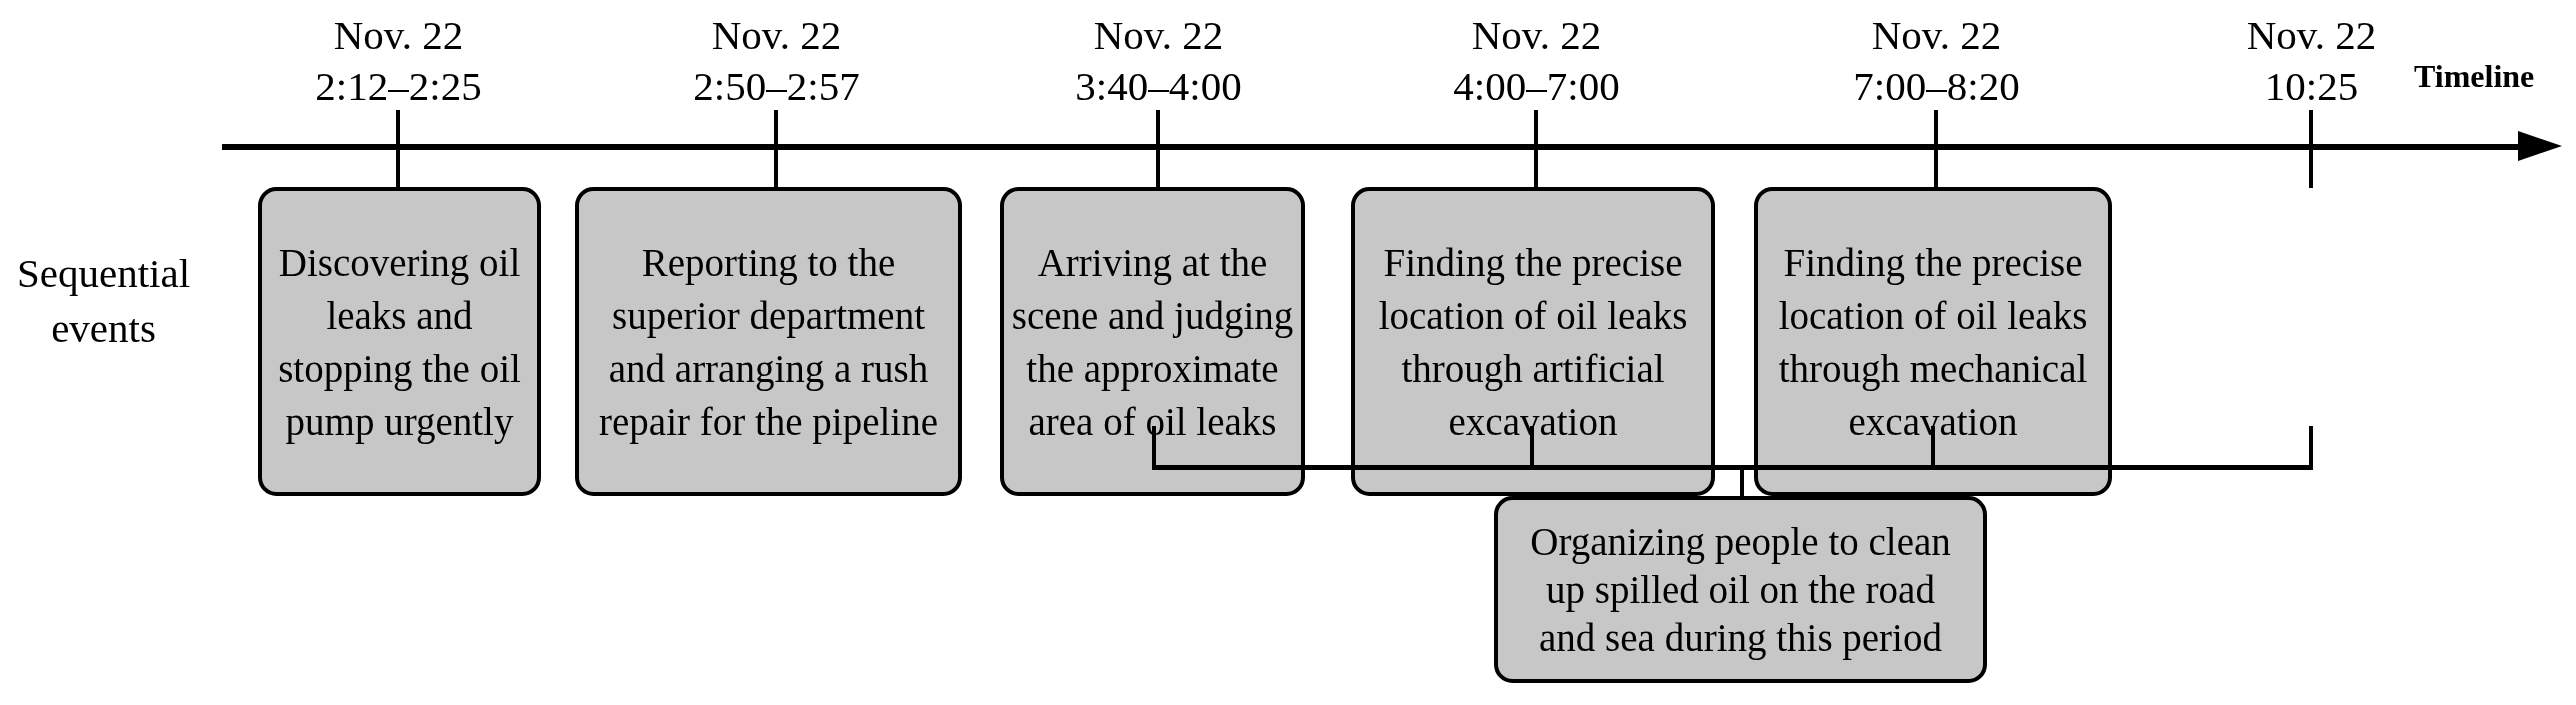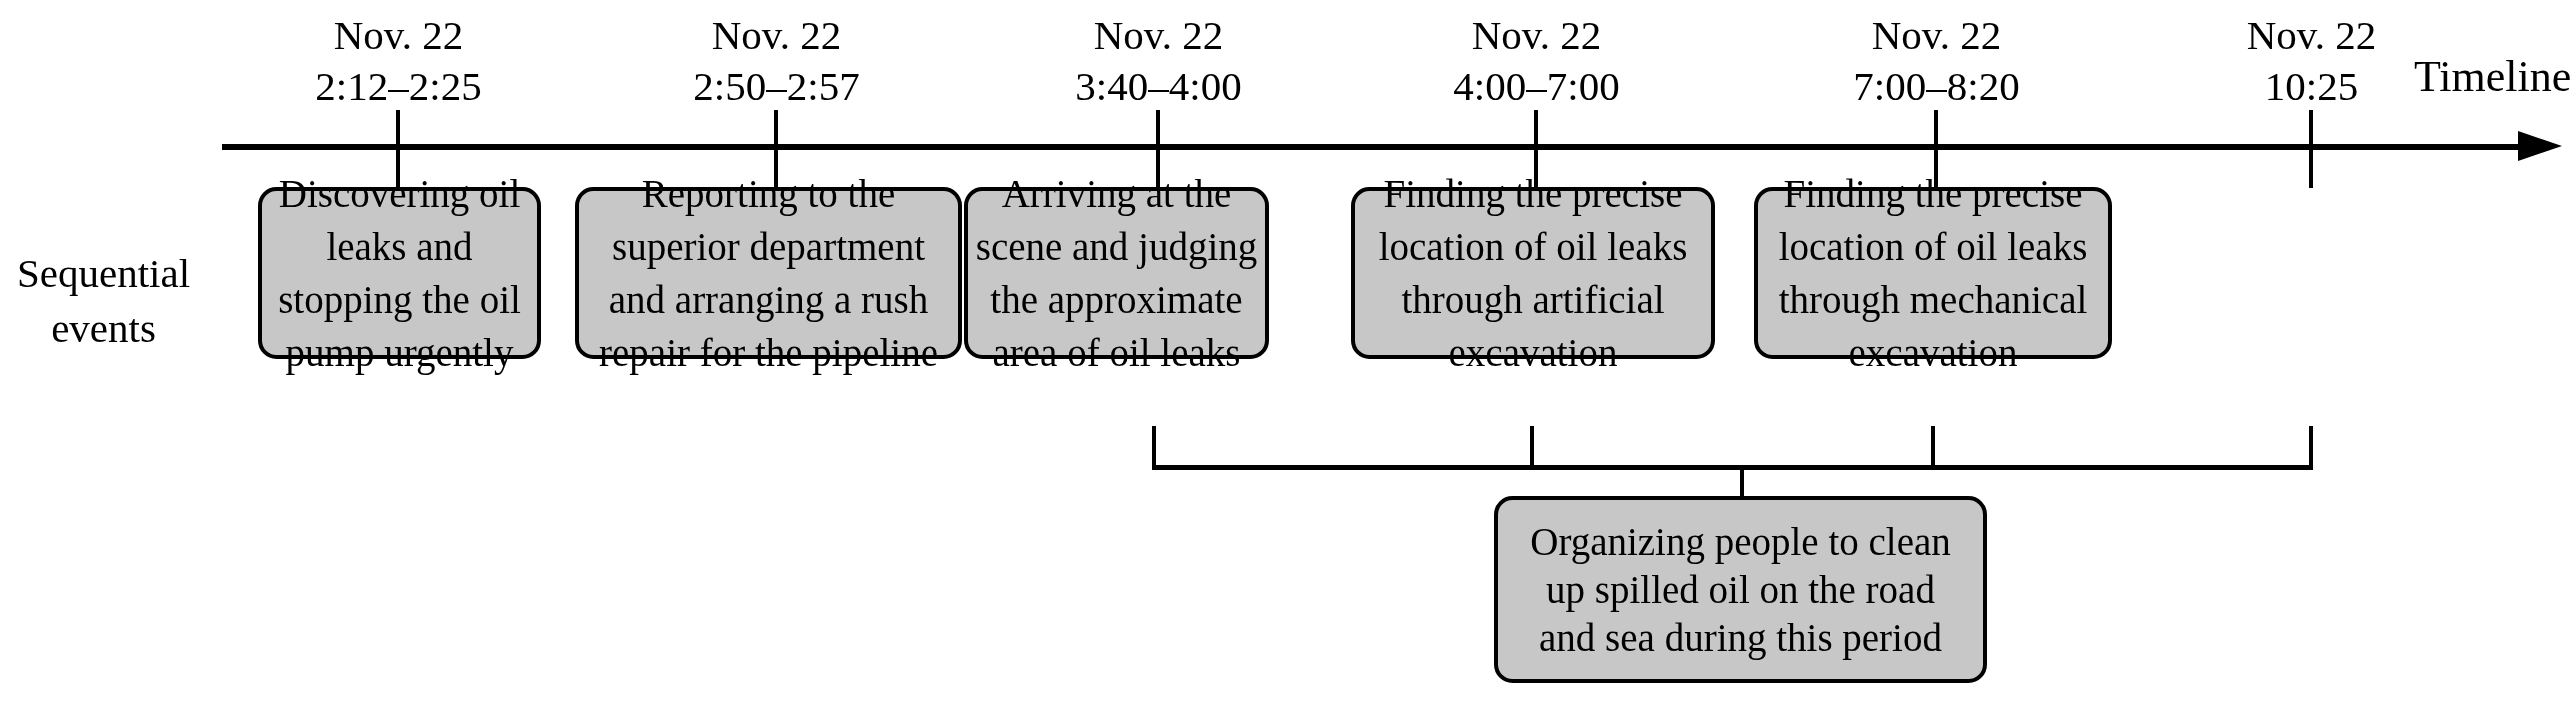--- a/index.html
+++ b/index.html
@@ -19,22 +19,23 @@
     width: 313px;
     text-align: center;
     font-size: 41px;
     line-height: 51px;
     white-space: pre-line;
   }
   .timeline-title {
     position: absolute;
     left: 2414px;
     top: 55px;
-    font-size: 44px;
+    font-size: 32px;
     line-height: 43px;
+    font-weight: bold;
   }
   .axis-label {
     position: absolute;
     left: 0px;
     top: 246px;
     width: 207px;
     text-align: center;
     font-size: 41px;
     line-height: 55px;
     white-space: pre-line;
@@ -60,21 +61,21 @@
   .tick {
     position: absolute;
     top: 110px;
     width: 4.3px;
     height: 78px;
     background: var(--line, #000);
   }
   .event-box {
     position: absolute;
     top: 187px;
-    height: 172px;
+    height: 309px;
     box-sizing: border-box;
     background: var(--box-fill, #c7c7c7);
     border: 4.3px solid var(--line, #000);
     border-radius: 18.5px;
     display: flex;
     align-items: center;
     justify-content: center;
     text-align: center;
     font-size: 39px;
     line-height: 53px;
@@ -104,21 +105,21 @@
   }
   
   .t1 { left: 396px; }  .t2 { left: 774px; } .t3 { left: 1156px; }
   .t4 { left: 1534px; } .t5 { left: 1934px; } .t6 { left: 2309px; }
   
   .l1 { left: 242px; }  .l2 { left: 620px; }  .l3 { left: 1002px; }
   .l4 { left: 1380px; } .l5 { left: 1780px; } .l6 { left: 2155px; }
   
   .b1 { left: 258px;  width: 283px; }
   .b2 { left: 575px;  width: 387px; }
-  .b3 { left: 964px; width: 305px; }
+  .b3 { left: 1000px; width: 305px; }
   .b4 { left: 1351px; width: 364px; }
   .b5 { left: 1754px; width: 358px; }
   .b6 { left: 2157px; width: 304px; }
   
   .drop3 { left: 1152px; top: 426px; width: 4.3px; height: 43px; }
   .drop4 { left: 1530px; top: 426px; width: 4.3px; height: 43px; }
   .drop5 { left: 1931px; top: 426px; width: 4.3px; height: 43px; }
   .drop6 { left: 2309px; top: 426px; width: 4.3px; height: 43px; }
   .bracket { left: 1152px; top: 465px; width: 1161px; height: 5px; }
   .middrop { left: 1740px; top: 467px; width: 4.3px; height: 43px; }

